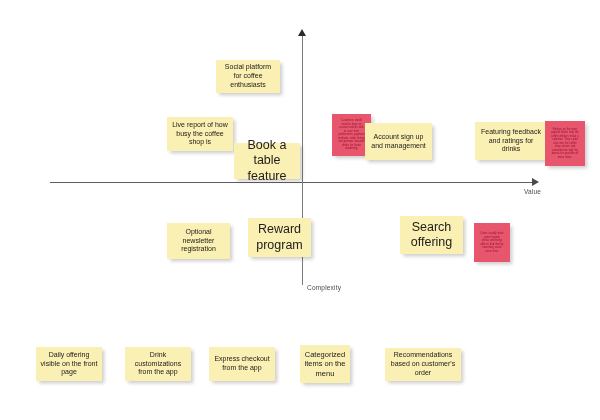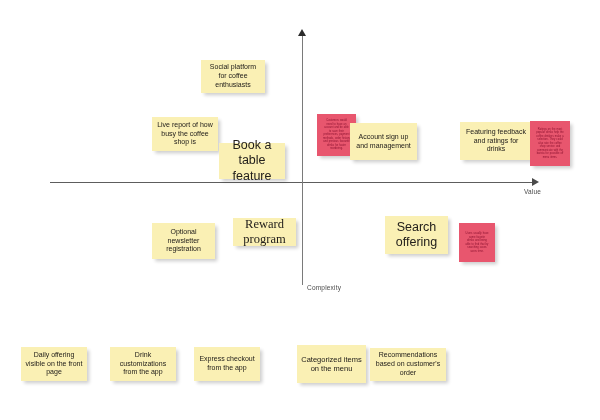--- a/index.html
+++ b/index.html
@@ -53,20 +53,21 @@
   
   .note {
     position: absolute;
     display: flex;
     align-items: center;
     justify-content: center;
     text-align: center;
     box-sizing: border-box;
     padding: 3px 4px;
     box-shadow: 2.5px 2.5px 3.5px rgba(0,0,0,0.20);
+    margin-left: 15px;
   }
   .note.yellow {
     background: #faf0b4;
     color: #23201c;
   }
   .note.pink {
     background: #e8566e;
     color: #7d1028;
   }
   .note .txt {
@@ -119,38 +120,38 @@
       </div>
       <div class="note yellow sz-sm" style="left: 460px; top: 122px; width: 72px; height: 38px;">
         <span class="txt">Featuring feedback and ratings for drinks</span>
       </div>
       <div class="note pink sz-micro" style="left: 530px; top: 121px; width: 40px; height: 45px;">
         <span class="txt">Ratings on the most popular drinks help the coffee drinkers make a selection. They could also rate the coffee shop service and communicate with the barista for possible off menu items.</span>
       </div>
       <div class="note yellow sz-sm" style="left: 152px; top: 223px; width: 63px; height: 36px;">
         <span class="txt">Optional newsletter registration</span>
       </div>
-      <div class="note yellow sz-lg" style="left: 233px; top: 218px; width: 63px; height: 28px; font-family: Liberation Serif, serif;">
+      <div class="note yellow sz-lg" style="left: 233px; top: 218px; width: 63px; height: 39px;">
         <span class="txt">Reward program</span>
       </div>
       <div class="note yellow sz-lg" style="left: 385px; top: 216px; width: 63px; height: 38px;">
         <span class="txt">Search offering</span>
       </div>
       <div class="note pink sz-micro" style="left: 459px; top: 223px; width: 36px; height: 39px;">
         <span class="txt">Users usually have some favorite drinks and being able to find that by searching saves users time.</span>
       </div>
       <div class="note yellow sz-sm" style="left: 21px; top: 347px; width: 66px; height: 34px;">
         <span class="txt">Daily offering visible on the front page</span>
       </div>
       <div class="note yellow sz-sm" style="left: 110px; top: 347px; width: 66px; height: 34px;">
         <span class="txt">Drink customizations from the app</span>
       </div>
       <div class="note yellow sz-sm" style="left: 194px; top: 347px; width: 66px; height: 34px;">
         <span class="txt">Express checkout from the app</span>
       </div>
-      <div class="note yellow sz-md" style="left: 297px; top: 345px; width: 69px; height: 38px; text-align: center;">
+      <div class="note yellow sz-md" style="left: 285px; top: 345px; width: 50px; height: 38px; text-align: center;">
         <span class="txt">Categorized items on the menu</span>
       </div>
       <div class="note yellow sz-sm" style="left: 370px; top: 348px; width: 76px; height: 33px;">
         <span class="txt">Recommendations based on customer's order</span>
       </div>
     </div>
 </div>
 
 </body></html>

